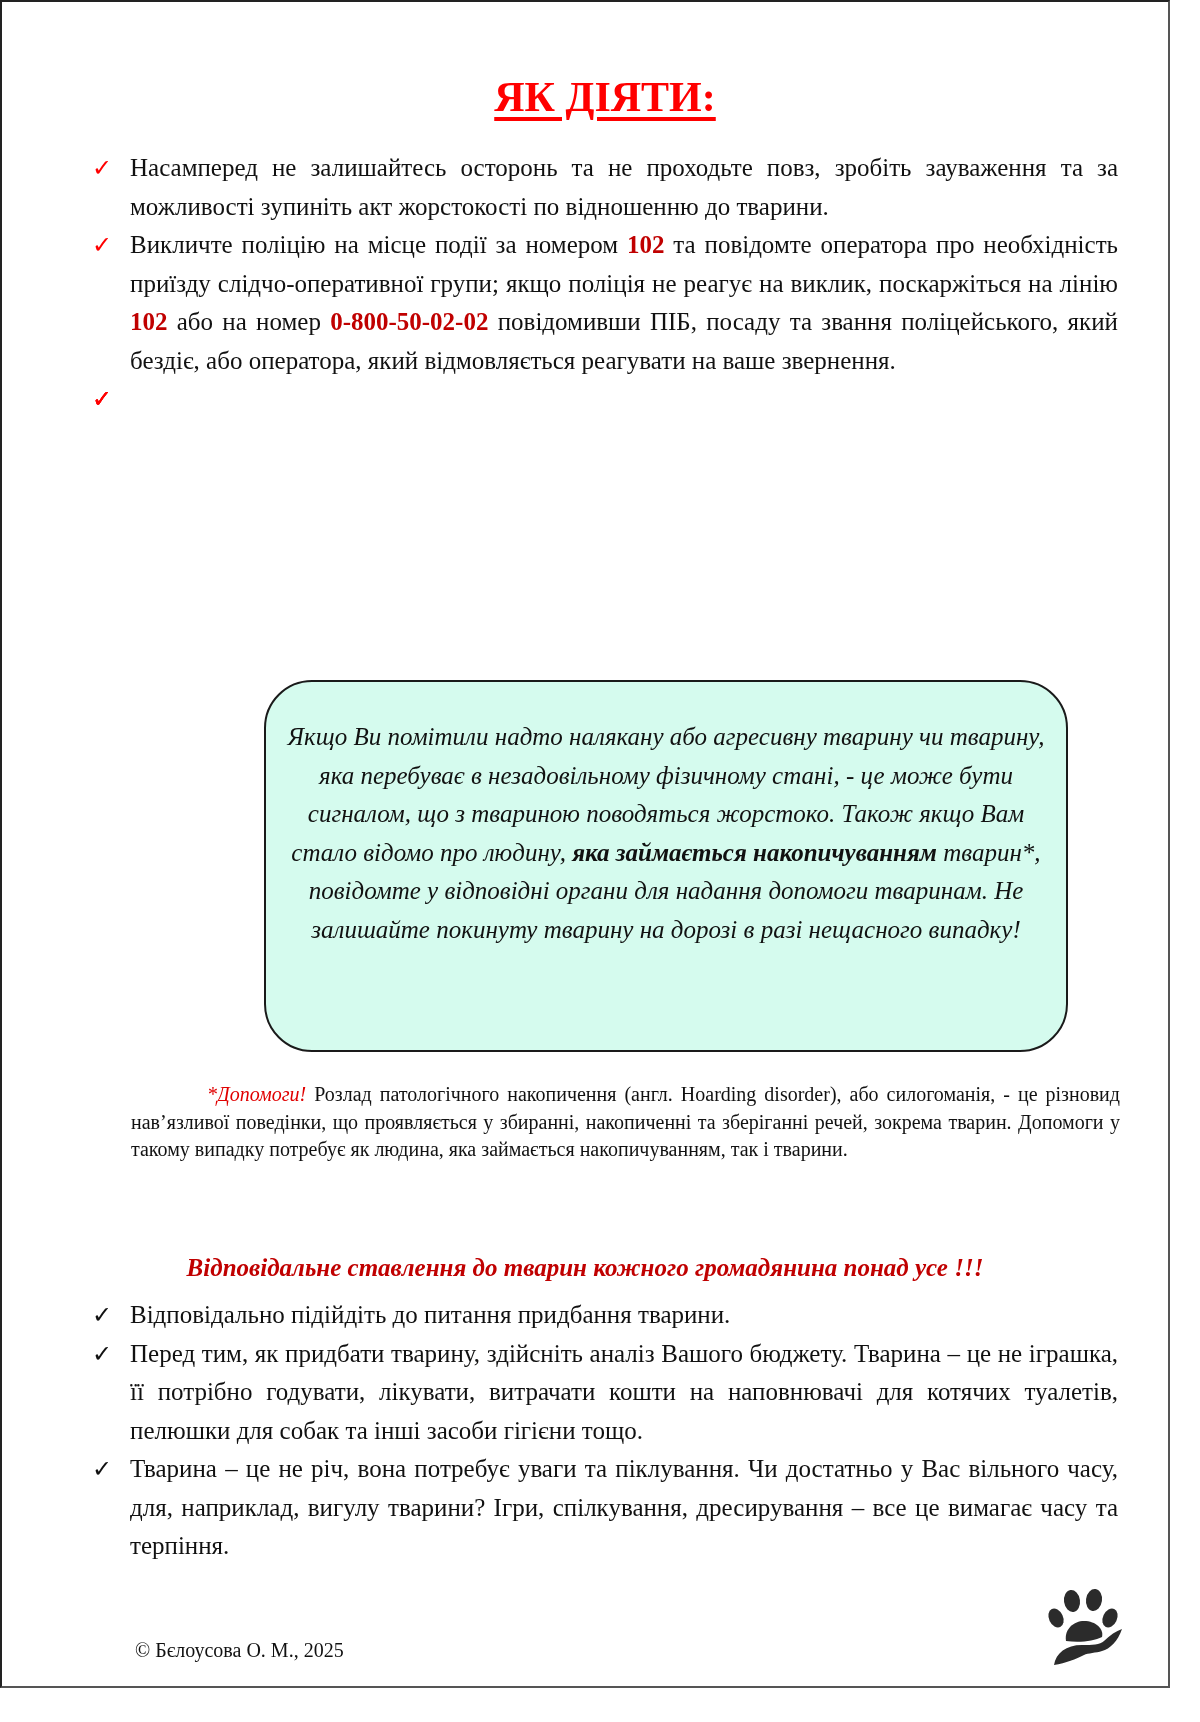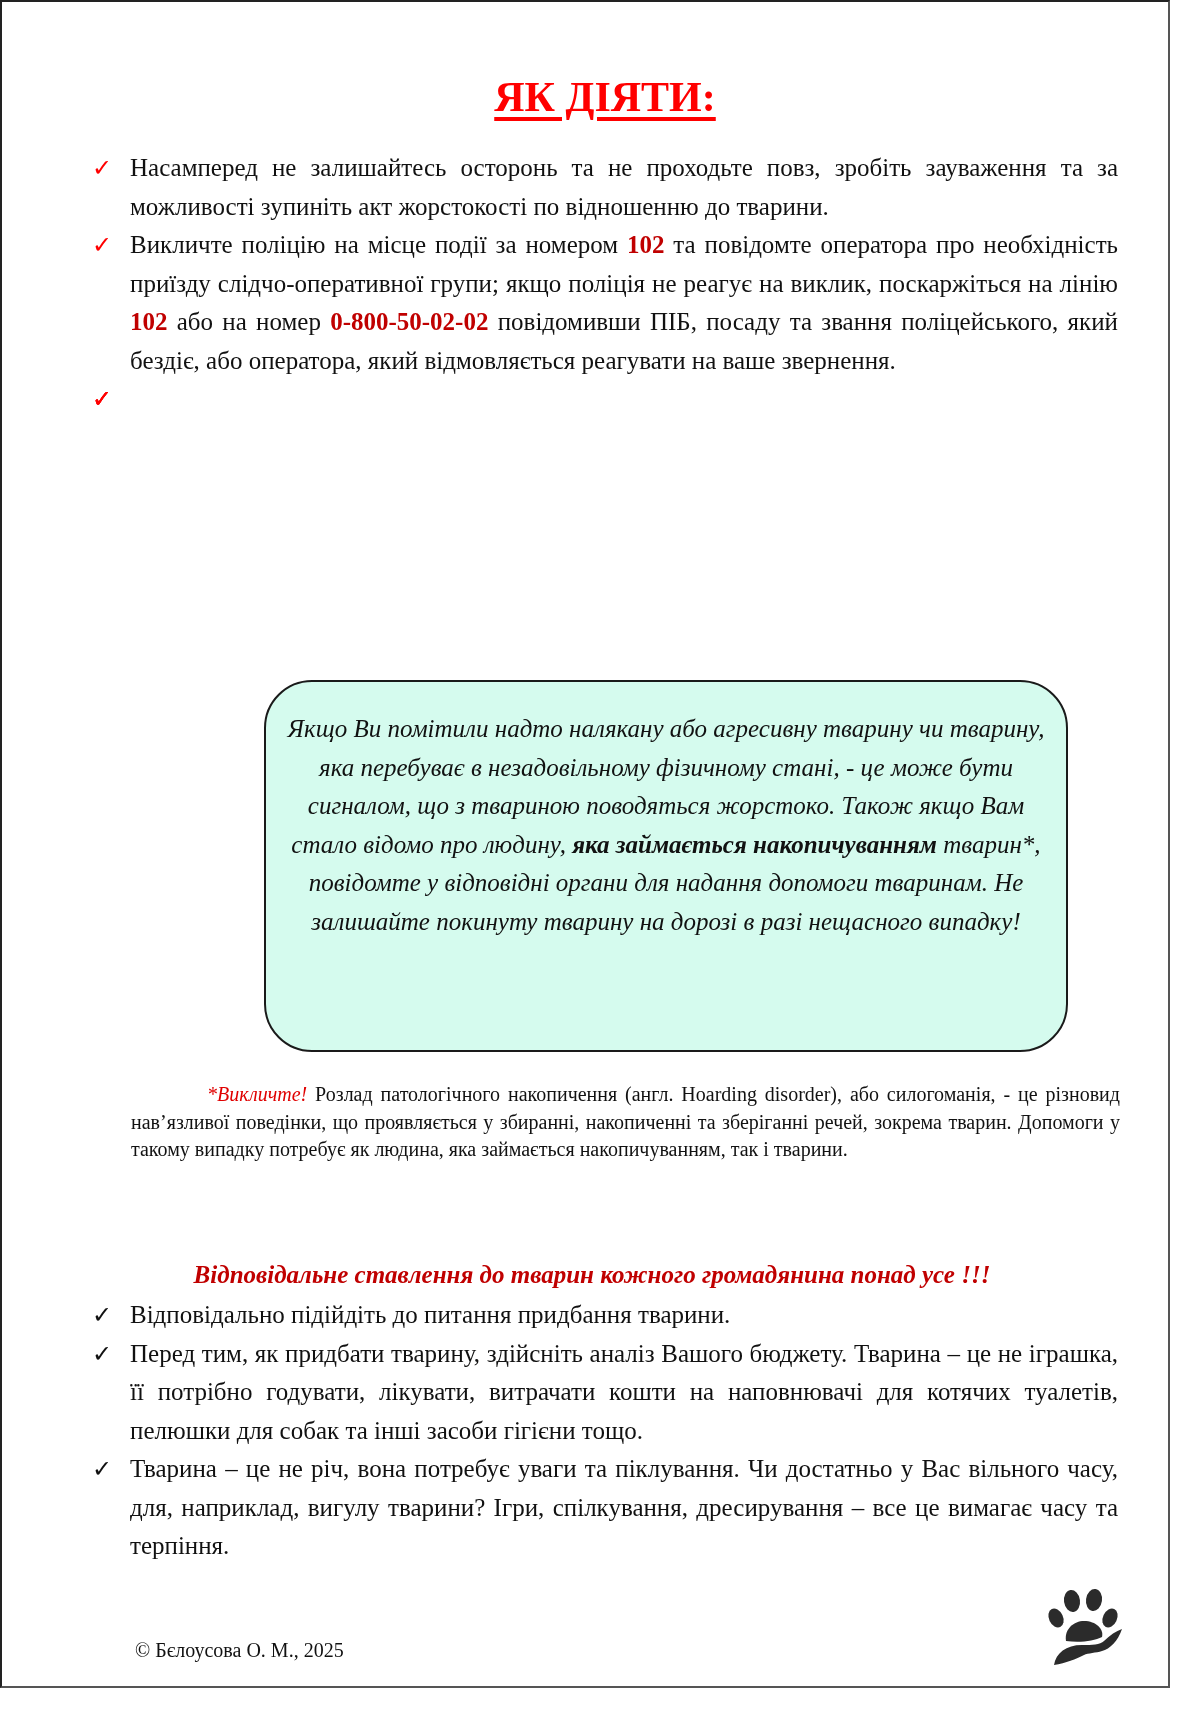--- a/index.html
+++ b/index.html
@@ -25,31 +25,31 @@
   .list li { position: relative; padding-left: 42px; font-size: 25px; line-height: 38.5px; text-align: justify; }
   .list li .check { position: absolute; left: 4px; top: 0; font-size: 24px; line-height: 38.5px; }
   .list.red-checks .check { color: #ff0000; }
   .list.black-checks .check { color: #111111; }
   .list1 { top: 149px; }
   .list2 { top: 1296px; }
   .accent { color: #c00000; font-weight: bold; }
   .callout {
     position: absolute; left: 264px; top: 680px; width: 804px; height: 372px;
     background: #d5fbee; border: 2px solid #1a1a1a; border-radius: 48px;
-    box-sizing: border-box; padding: 28px 20px 0 20px; text-align: center;
+    box-sizing: border-box; padding: 36px 20px 0 20px; text-align: center;
     font-style: italic; font-size: 25px; line-height: 38.5px; color: #111111;
   }
   .callout b { font-weight: bold; }
   .note {
     position: absolute; left: 131px; width: 989px; top: 1081px; margin: 0;
     font-size: 20px; line-height: 27.5px; text-align: justify; text-indent: 76px;
   }
   .note .note-label { color: #e00000; font-style: italic; }
   .slogan {
-    position: absolute; left: 0; width: 1170px; top: 1252px; text-align: center; margin: 7px;
+    position: absolute; left: 0; width: 1170px; top: 1252px; text-align: center; margin: 0;
     color: #c00000; font-weight: bold; font-style: italic; font-size: 25px; line-height: 32px;
   }
   .copyright { position: absolute; left: 128px; top: 1630px; font-size: 20px; line-height: 26px; margin: 7px; }
   .paw-icon { position: absolute; left: 1044px; top: 1585px; width: 90px; height: 84px; }
 </style>
 </head>
 <body>
 
 <div class="page-frame"></div>
 
@@ -73,21 +73,21 @@
   <li>
     <span class="check">✓</span>
   </li>
 </ul>
 
 <div class="callout">
   <span>Якщо Ви помітили надто налякану або агресивну тварину чи тварину, яка перебуває в незадовільному фізичному стані, - це може бути сигналом, що з твариною поводяться жорстоко. Також якщо Вам стало відомо про людину, </span><b>яка займається накопичуванням</b><span> тварин*, повідомте у відповідні органи для надання допомоги тваринам. Не залишайте покинуту тварину на дорозі в разі нещасного випадку!</span>
 </div>
 
 <p class="note">
-  <span class="note-label">*Викличте!</span><span> Розлад патологічного накопичення (англ. Hoarding disorder), або силогоманія, - це різновид нав’язливої поведінки, що проявляється у збиранні, накопиченні та зберіганні речей, зокрема тварин. Допомоги у такому випадку потребує як людина, яка займається накопичуванням, так і тварини.</span>
+  <span class="note-label">*Допомоги!</span><span> Розлад патологічного накопичення (англ. Hoarding disorder), або силогоманія, - це різновид нав’язливої поведінки, що проявляється у збиранні, накопиченні та зберіганні речей, зокрема тварин. Допомоги у такому випадку потребує як людина, яка займається накопичуванням, так і тварини.</span>
 </p>
 
 <p class="slogan">Відповідальне ставлення до тварин кожного громадянина понад усе !!!</p>
 
 <ul class="list list2 black-checks">
   <li>
     <span class="check">✓</span>
     <span>Відповідально підійдіть до питання придбання тварини.</span>
   </li>
   <li>

